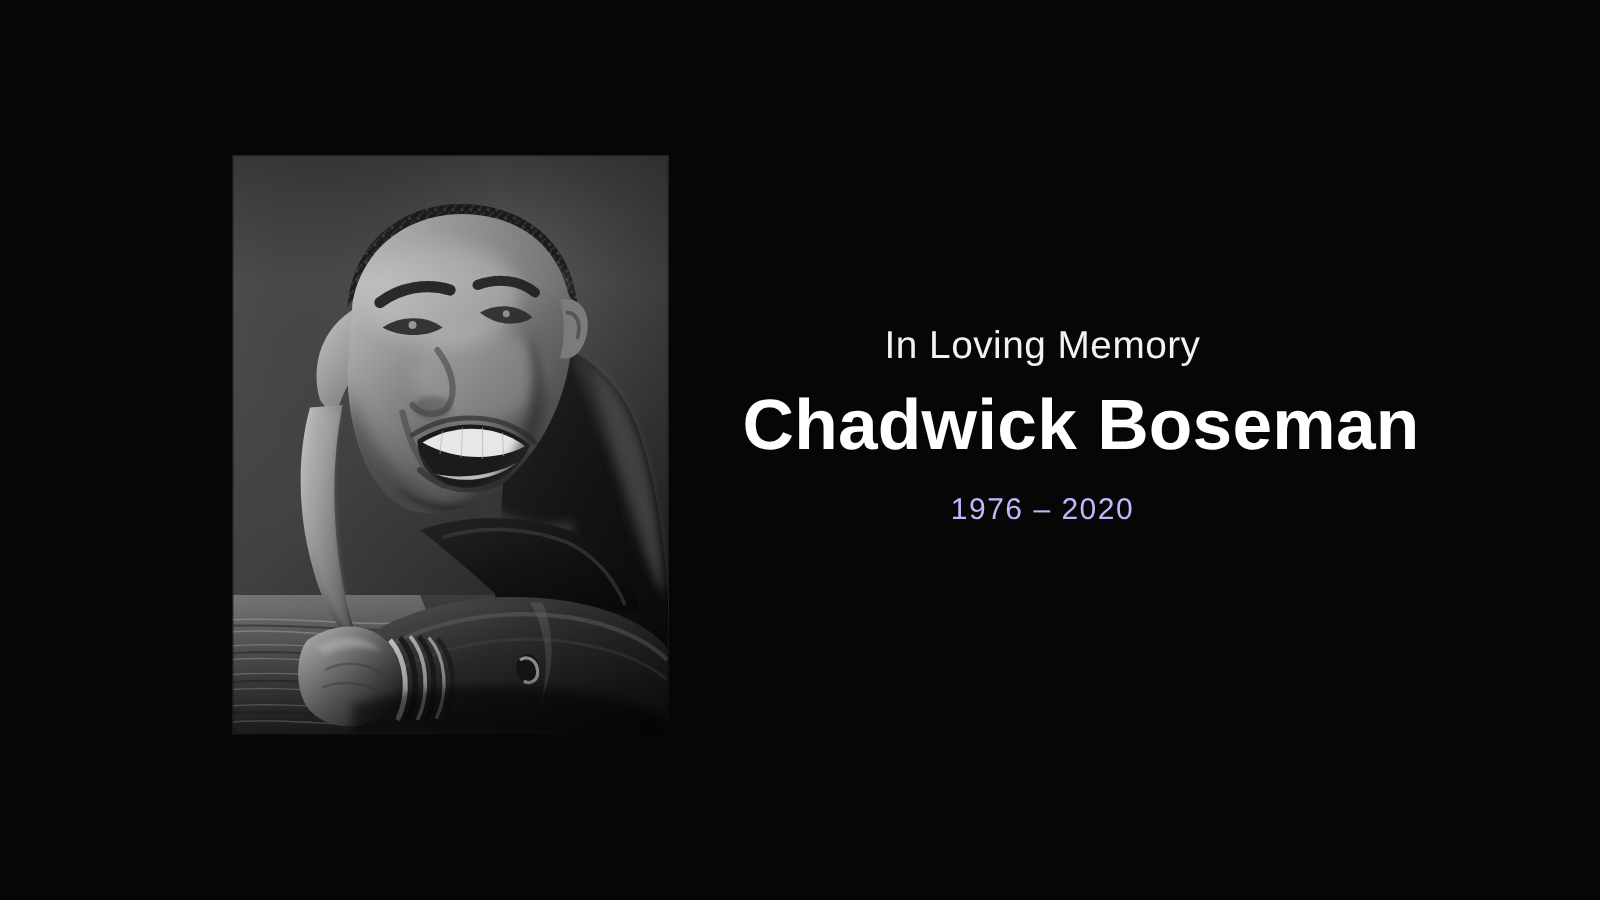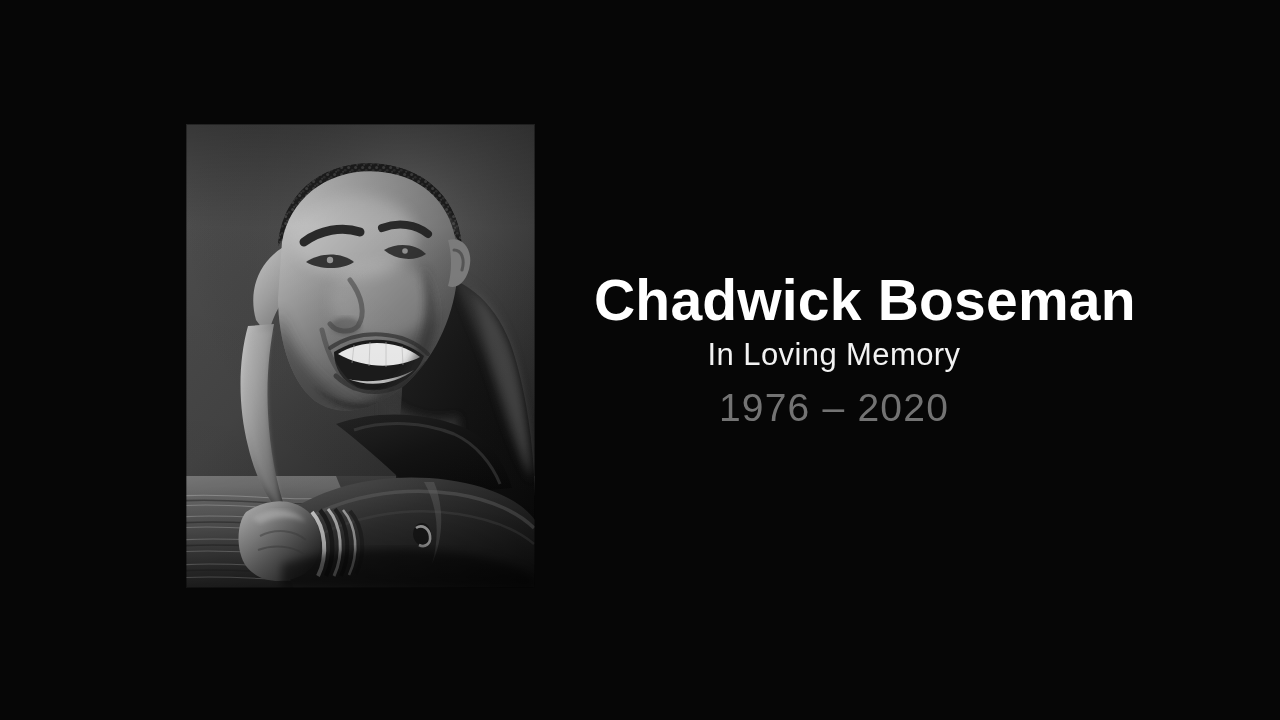--- a/index.html
+++ b/index.html
@@ -50,26 +50,26 @@
   #name {
     font-size: 57px;
     font-weight: 700;
     letter-spacing: 0.2px;
     line-height: 70px;
     margin-top: 9px;
     color: #ffffff;
     white-space: nowrap;
   }
   #dates {
-    font-size: 39px;
+    font-size: 24px;
     font-weight: 400;
     letter-spacing: 1.2px;
     line-height: 44px;
     margin-top: 11px;
-    color: #737373;
+    color: #c4b5fd;
     white-space: nowrap;
   }
 </style>
 </head>
 <body>
 
 <div id="stage">
 
   <div id="photo-frame">
     <svg id="photo-svg" viewBox="0 0 349 464" preserveAspectRatio="xMidYMid slice">
@@ -302,18 +302,18 @@
         <path d="M96,440 C150,424 220,420 290,432 C330,440 349,450 349,456
                  L349,464 L96,464 Z" fill="#000" opacity="0.5" filter="url(#soft4)"></path>
 
         <rect width="349" height="464" fill="url(#vignetteGrad)"></rect>
         <rect width="349" height="464" fill="none" stroke="#000" stroke-width="2" opacity="0.35"></rect>
       </g>
     </svg>
   </div>
 
   <div id="memorial-text">
+    <div id="kicker">In Loving Memory</div>
     <div id="name">Chadwick Boseman</div>
-    <div id="kicker">In Loving Memory</div>
     <div id="dates">1976 – 2020</div>
   </div>
 
 </div>
 
 </body></html>

